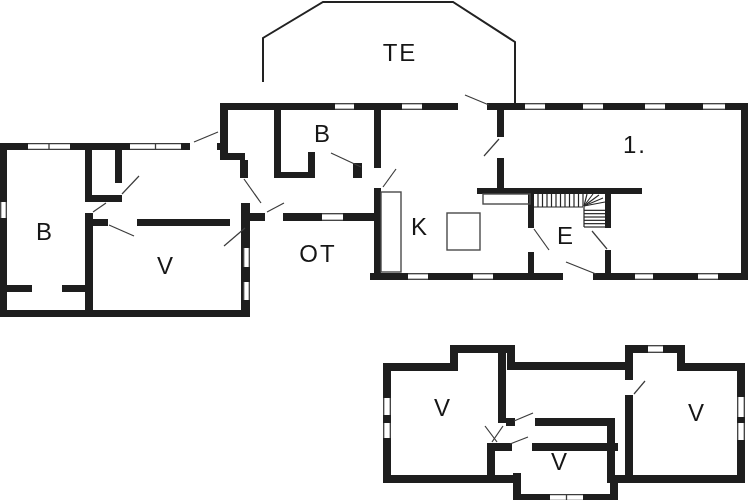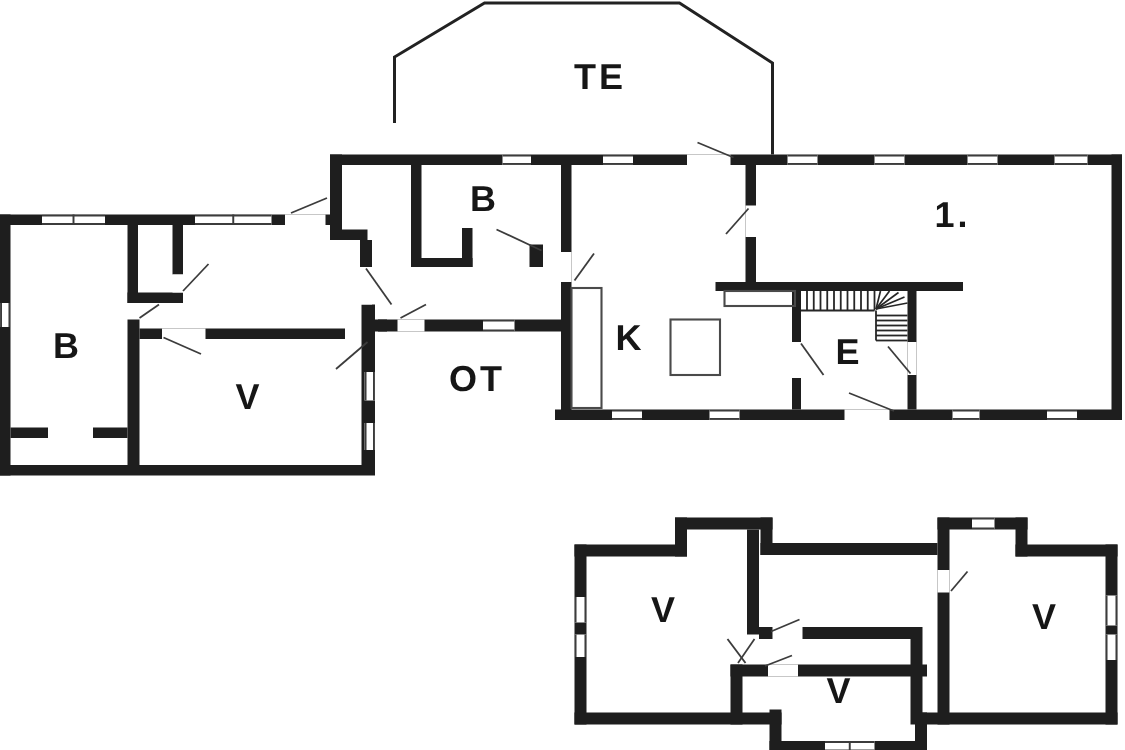--- a/index.html
+++ b/index.html
@@ -1,17 +1,17 @@
 <!DOCTYPE html>
 <html><head>
 <meta charset="utf-8">
 <style>
   html,body{margin:0;padding:0;background:#ffffff;}
   .stage{position:relative;width:750px;height:500px;background:#ffffff;overflow:hidden;
-         font-family:"Liberation Sans",sans-serif;font-weight:bold;}
+         font-family:"Liberation Sans",sans-serif;}
   svg{display:block;}
   text{font-family:"Liberation Sans",sans-serif;fill:#161616;letter-spacing:2px;}
 </style>
 </head>
 <body>
 
 <div class="stage">
   <svg width="750" height="500" viewBox="0 0 750 500" xmlns="http://www.w3.org/2000/svg">
       <rect x="0" y="0" width="750" height="500" fill="#ffffff"></rect>
       <rect x="0" y="143" width="228" height="7" fill="#1e1e1e"></rect>

